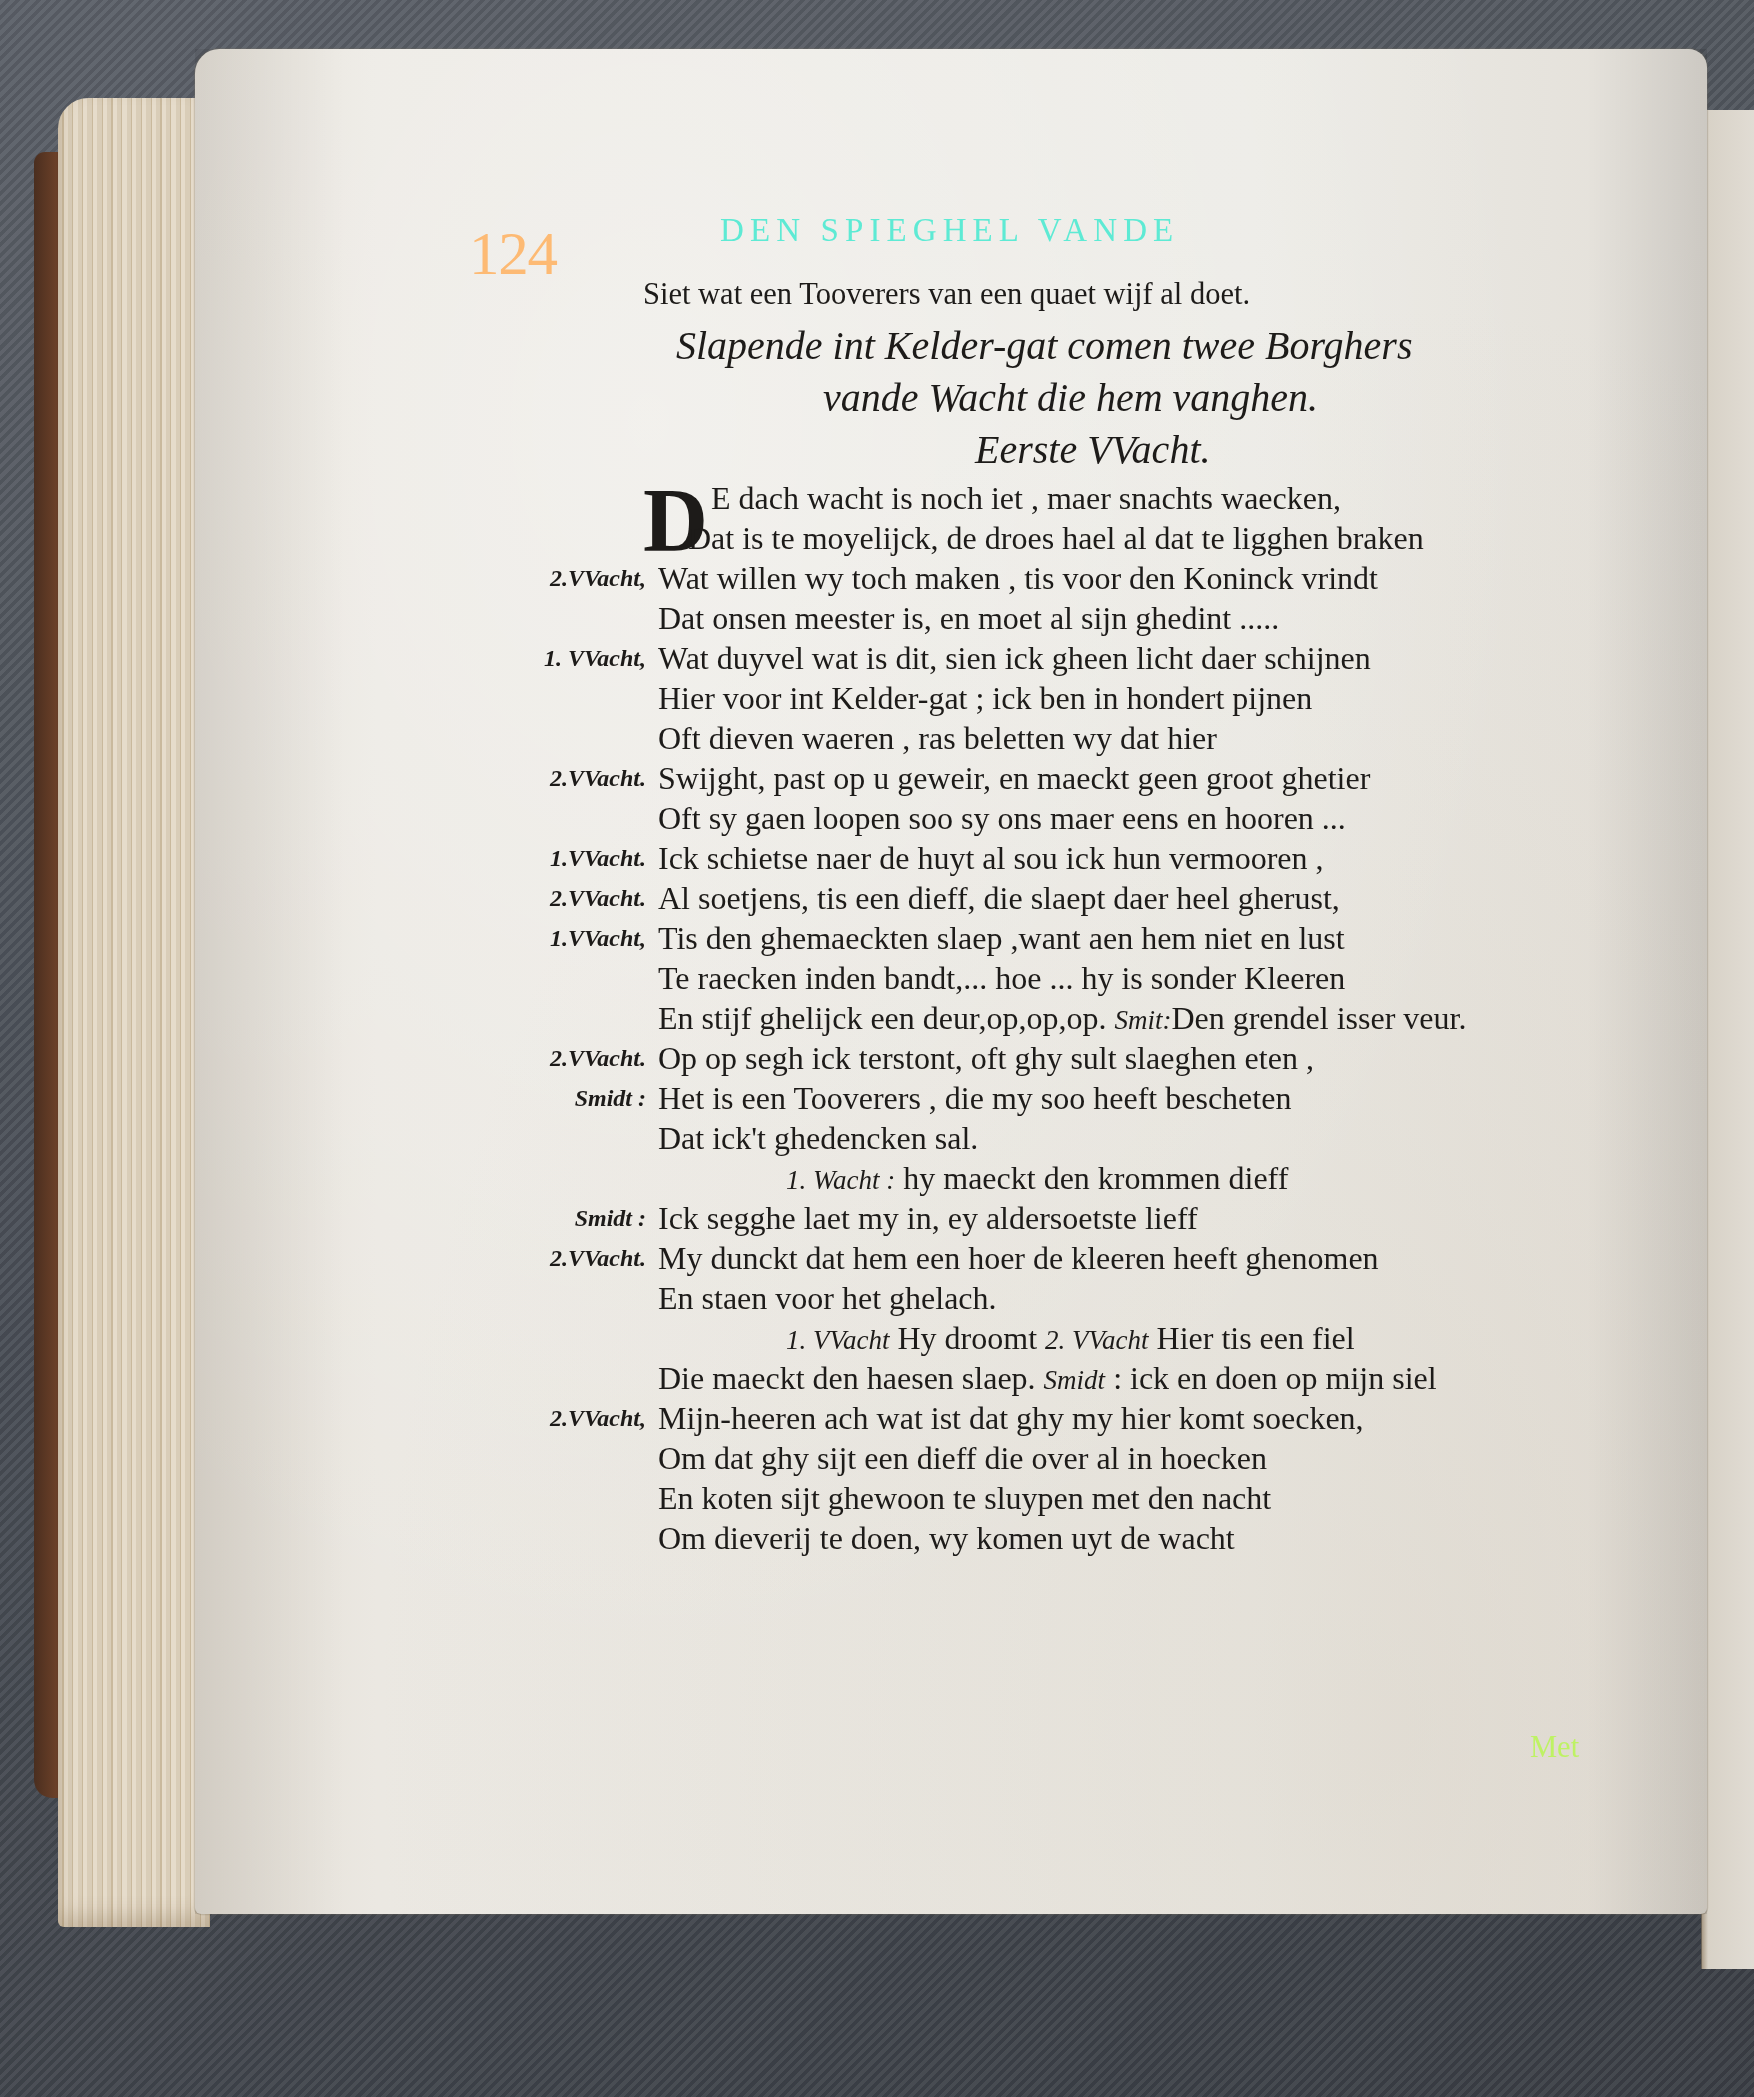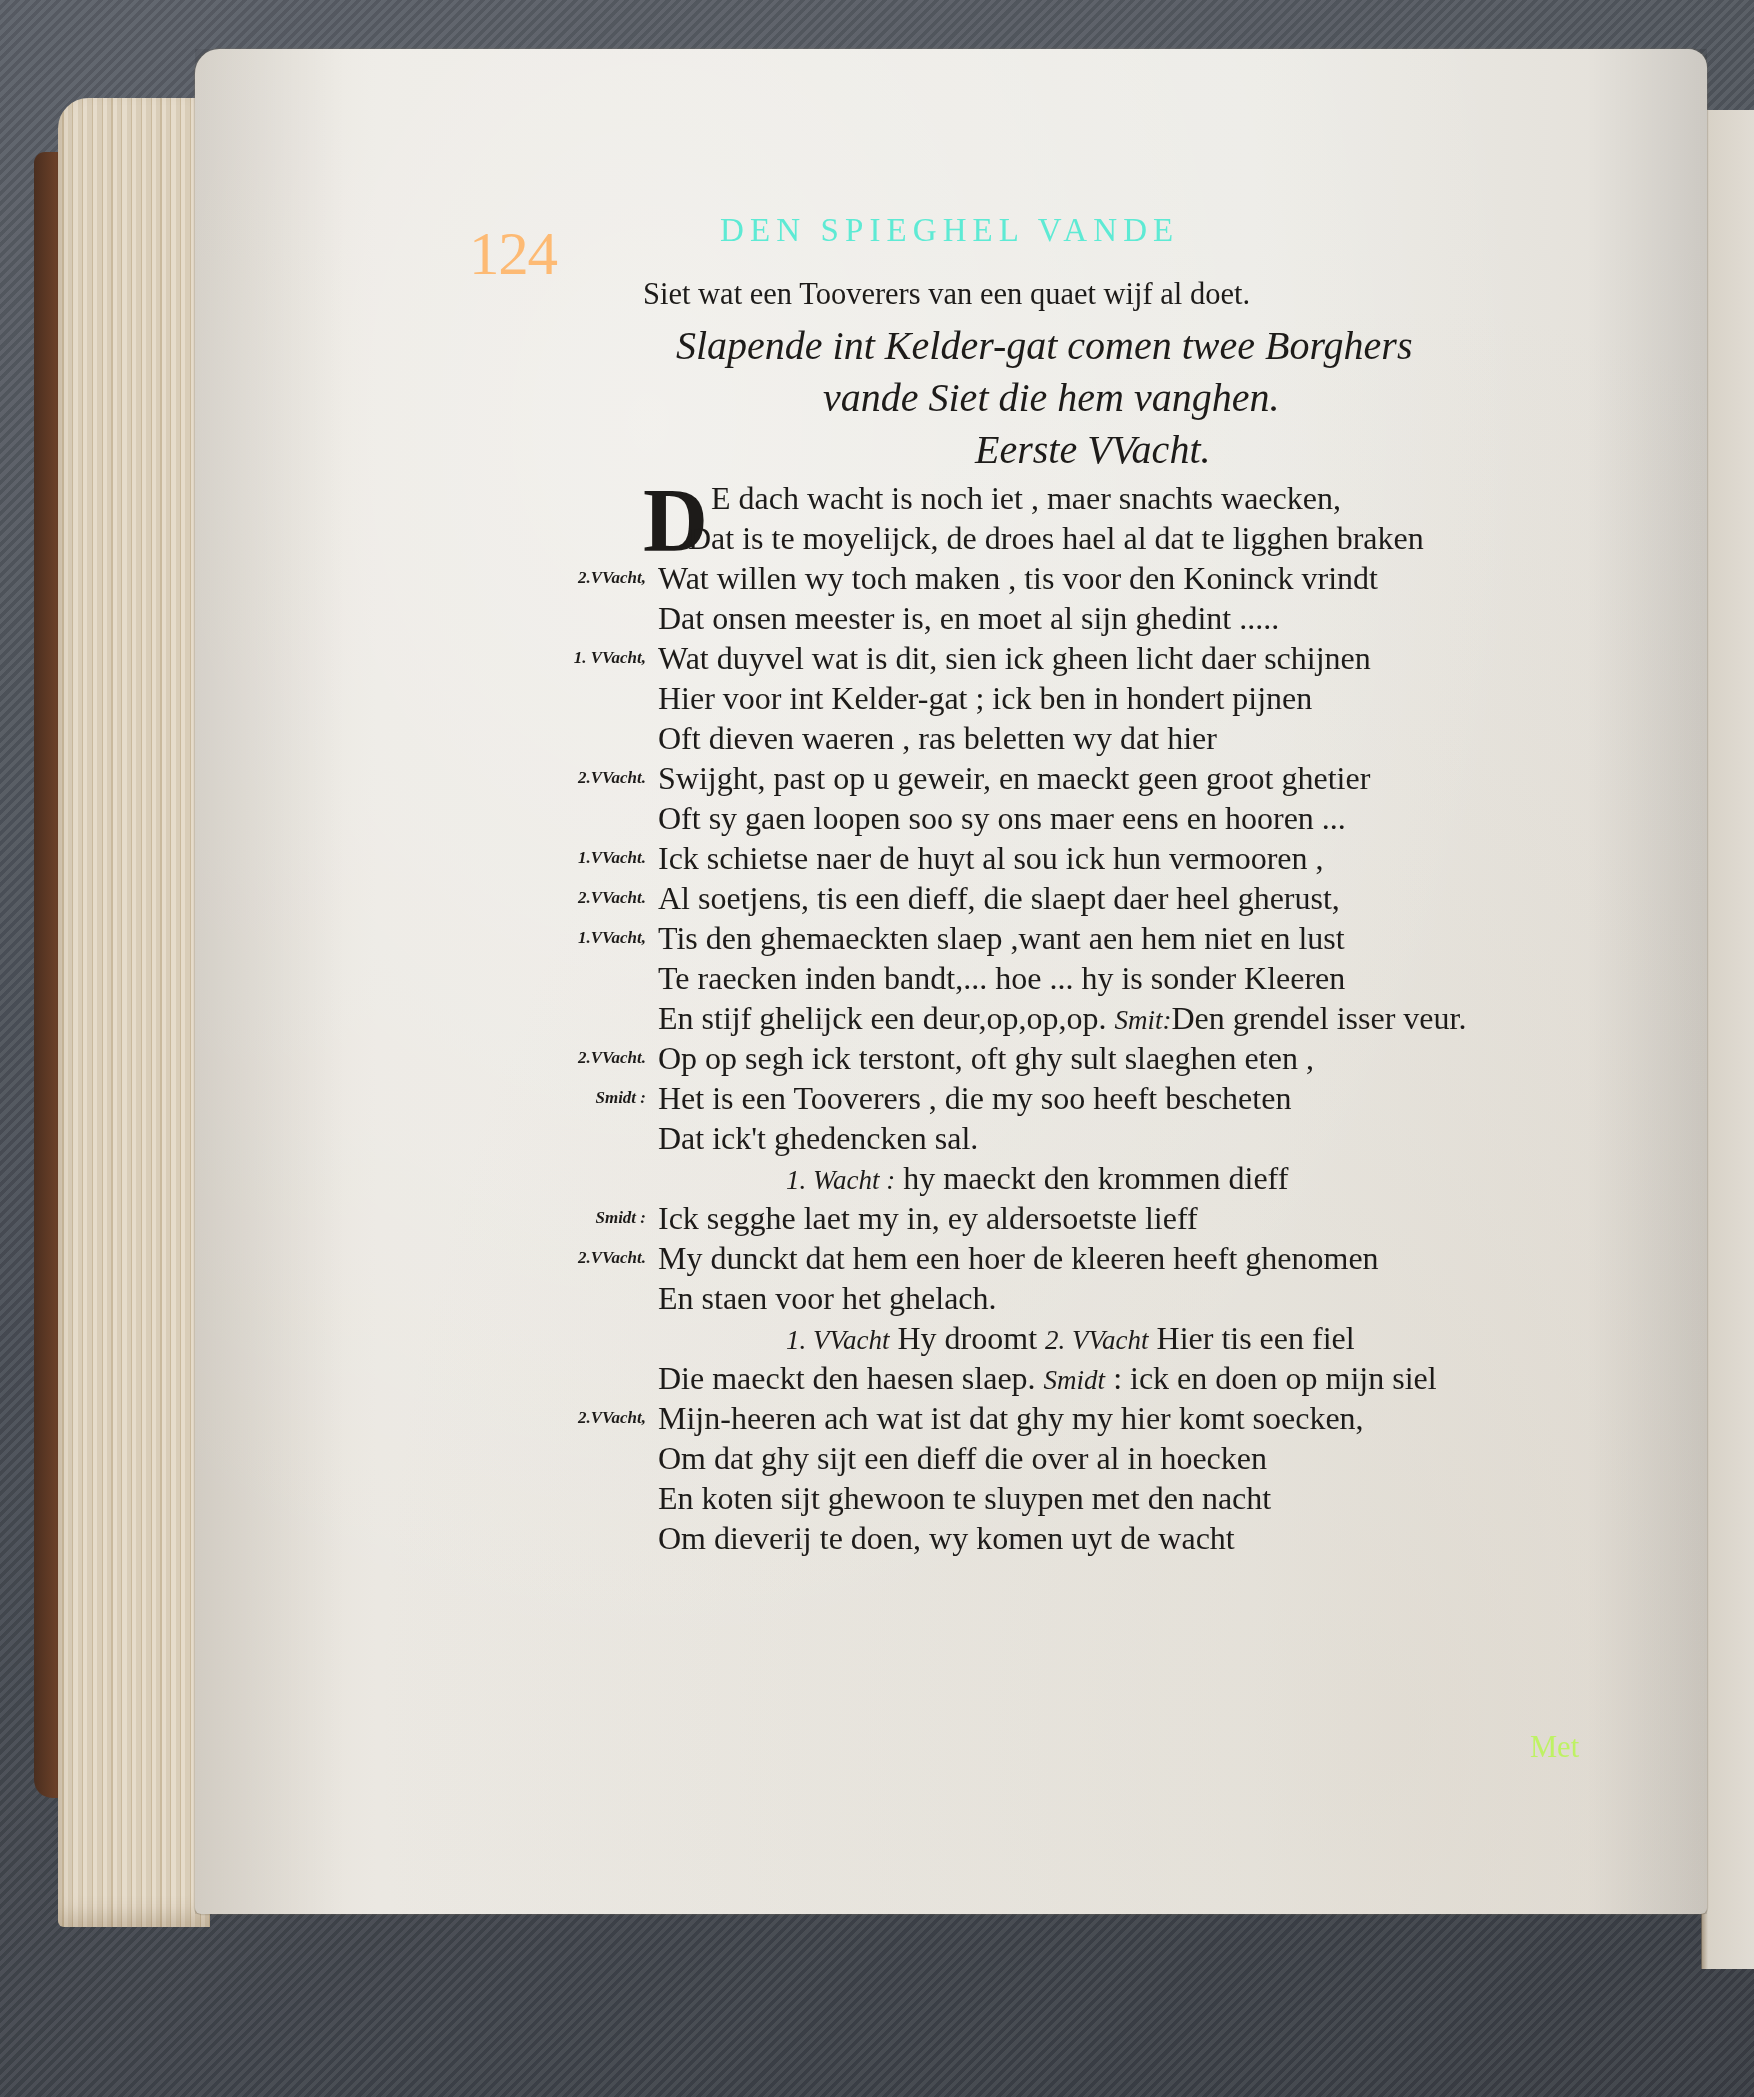--- a/index.html
+++ b/index.html
@@ -100,21 +100,21 @@
       line-height: 52px;
       height: 52px;
       white-space: nowrap;
     }
     .speaker {
       position: absolute;
       left: 0;
       width: 177px;
       text-align: right;
       font-style: italic;
-      font-size: 17px;
+      font-size: 24px;
       font-weight: bold;
     }
     .verse {
       position: absolute;
       left: 189px;
     }
     .dropcap {
       position: absolute;
       left: 174px;
       top: 0;
@@ -154,21 +154,21 @@
 
 <div class="text-block">
   <div class="header-row">
     <span class="page-number">124</span>
     <span class="running-title">DEN SPIEGHEL VANDE</span>
   </div>
 
   <div class="line" style="padding-left:174px; font-size:30.5px;">Siet wat een Tooverers van een quaet wijf al doet.</div>
 
   <div class="italic-heading" style="padding-left:207px; margin-top:6.1px;">Slapende int Kelder-gat comen twee Borghers</div>
-  <div class="italic-heading" style="padding-left:354px;">vande Siet die hem vanghen.</div>
+  <div class="italic-heading" style="padding-left:354px;">vande Wacht die hem vanghen.</div>
   <div class="italic-heading" style="padding-left:506px; margin-bottom:2px;">Eerste VVacht.</div>
 
   <div class="line">
     <span class="dropcap">D</span>
     <span class="verse verse-after-dropcap">E dach wacht is noch iet , maer snachts waecken,</span>
   </div>
   <div class="line">
     <span class="verse verse-after-dropcap" style="left:219px">Dat is te moyelijck, de droes hael al dat te ligghen braken</span>
   </div>
   <div class="line">

